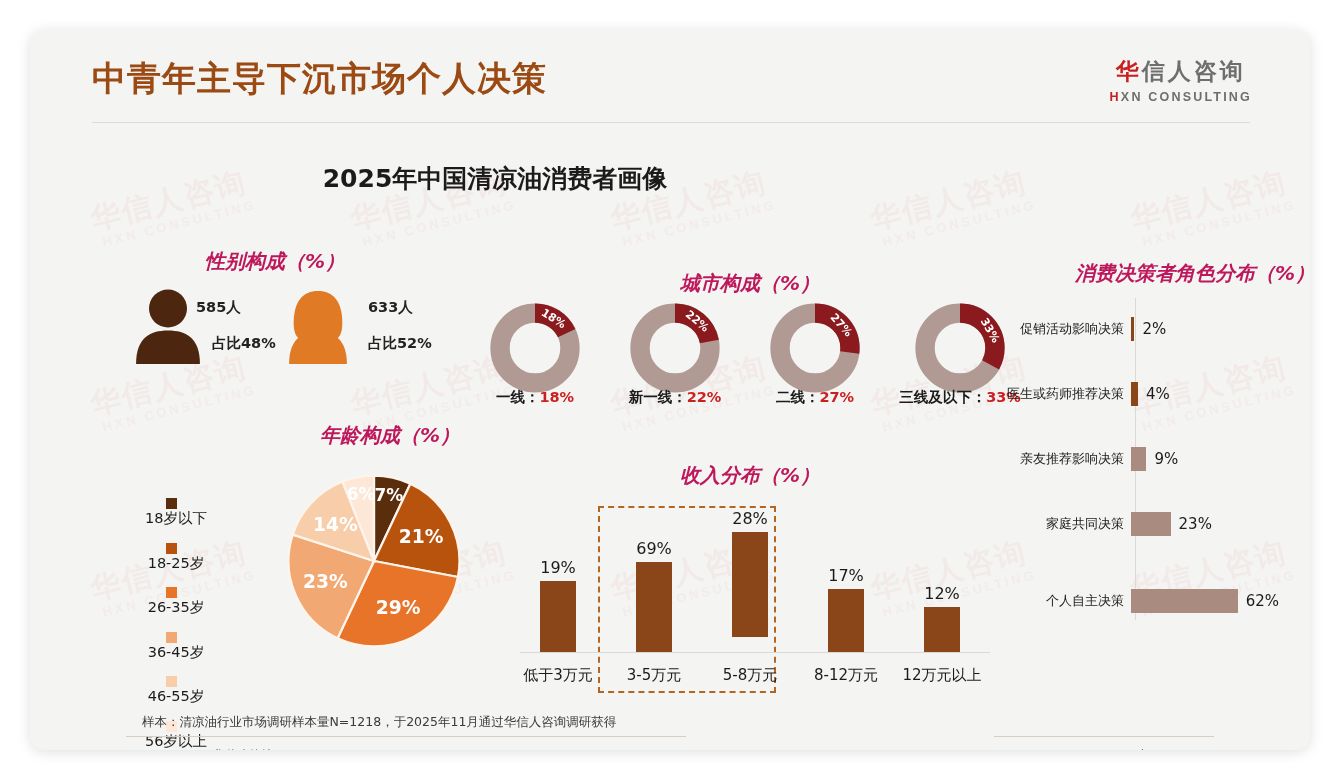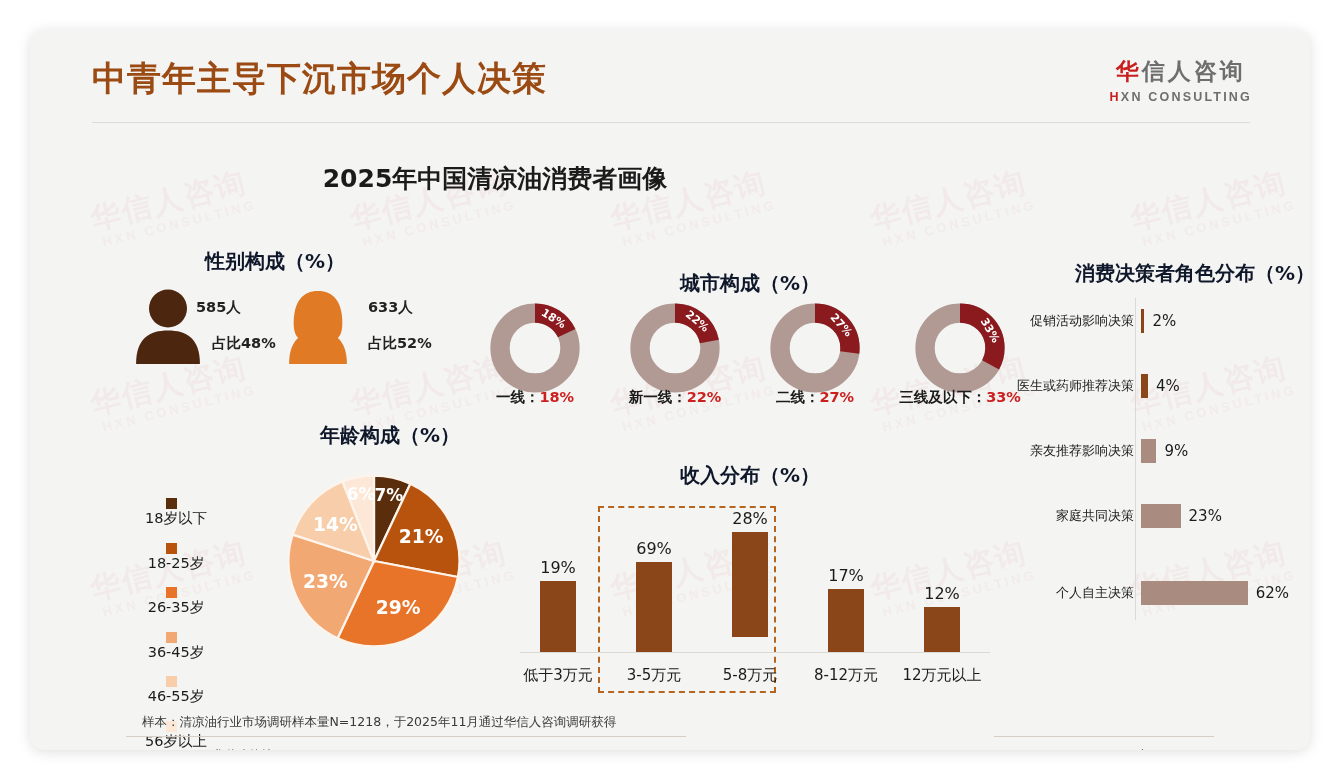--- a/index.html
+++ b/index.html
@@ -51,22 +51,22 @@
 
   
   #main-title {
     position: absolute; left: 0; top: 132px; width: 930px;
     text-align: center; font-size: 25px; font-weight: bold; color: #1b1b1b;
     font-family: "DejaVu Sans", sans-serif; z-index: 5;
   }
 
   
   .sec-title {
-    position: absolute; font-size: 20px; font-weight: bold; color: #0f172a;
-    font-family: "DejaVu Sans", sans-serif; text-align: center; z-index: 5;
+    position: absolute; font-size: 20px; font-weight: bold; color: #be185d;
+    font-family: "DejaVu Sans", sans-serif; text-align: center; z-index: 5; font-style: italic;
   }
 
   
   #gender-block { position: absolute; left: 60px; top: 218px; width: 370px; height: 130px; z-index: 5; }
   #gender-title { left: 60px; top: 218px; width: 370px; }
   .person { position: absolute; top: 40px; width: 76px; height: 76px; }
   .person svg { width: 76px; height: 76px; display: block; }
   #person-male { left: 40px; }
   #person-female { left: 190px; }
   .gender-text { position: absolute; font-size: 14.5px; font-weight: bold; color: #222; font-family:"DejaVu Sans",sans-serif; }
@@ -108,21 +108,21 @@
   .bar-rect { width: 36px; margin: 0 auto; background: #8a4518; }
   .bar-cat {
     position: absolute; bottom: 10px; width: 106px; text-align: center;
     font-size: 15px; color: #1b1b1b; font-family: "DejaVu Sans", sans-serif; white-space: nowrap;
   }
 
   
   #role-title { left: 975px; top: 230px; width: 310px; text-align: right; }
   #role-block { position: absolute; left: 975px; top: 268px; width: 305px; height: 330px; z-index: 5; }
   #role-axis { position: absolute; left: 130px; top: 0px; width: 1px; height: 322px; background: #dcd9d5; }
-  .role-row { position: absolute; left: 12px; width: 305px; height: 26px; display: flex; align-items: center; }
+  .role-row { position: absolute; left: 2px; width: 305px; height: 26px; display: flex; align-items: center; margin-top: 8px; }
   .role-lbl {
     width: 124px; text-align: right; padding-right: 7px;
     font-size: 13px; color: #1b1b1b; font-family: "DejaVu Sans", sans-serif; white-space: nowrap;
   }
   .role-bar { height: 24px; background: #a98b80; flex: none; }
   .role-val { font-size: 15px; color: #1b1b1b; font-family: "DejaVu Sans", sans-serif; margin-left: 8px; white-space: nowrap; }
 
   
   #footnote {
     position: absolute; left: 112px; top: 684px;

